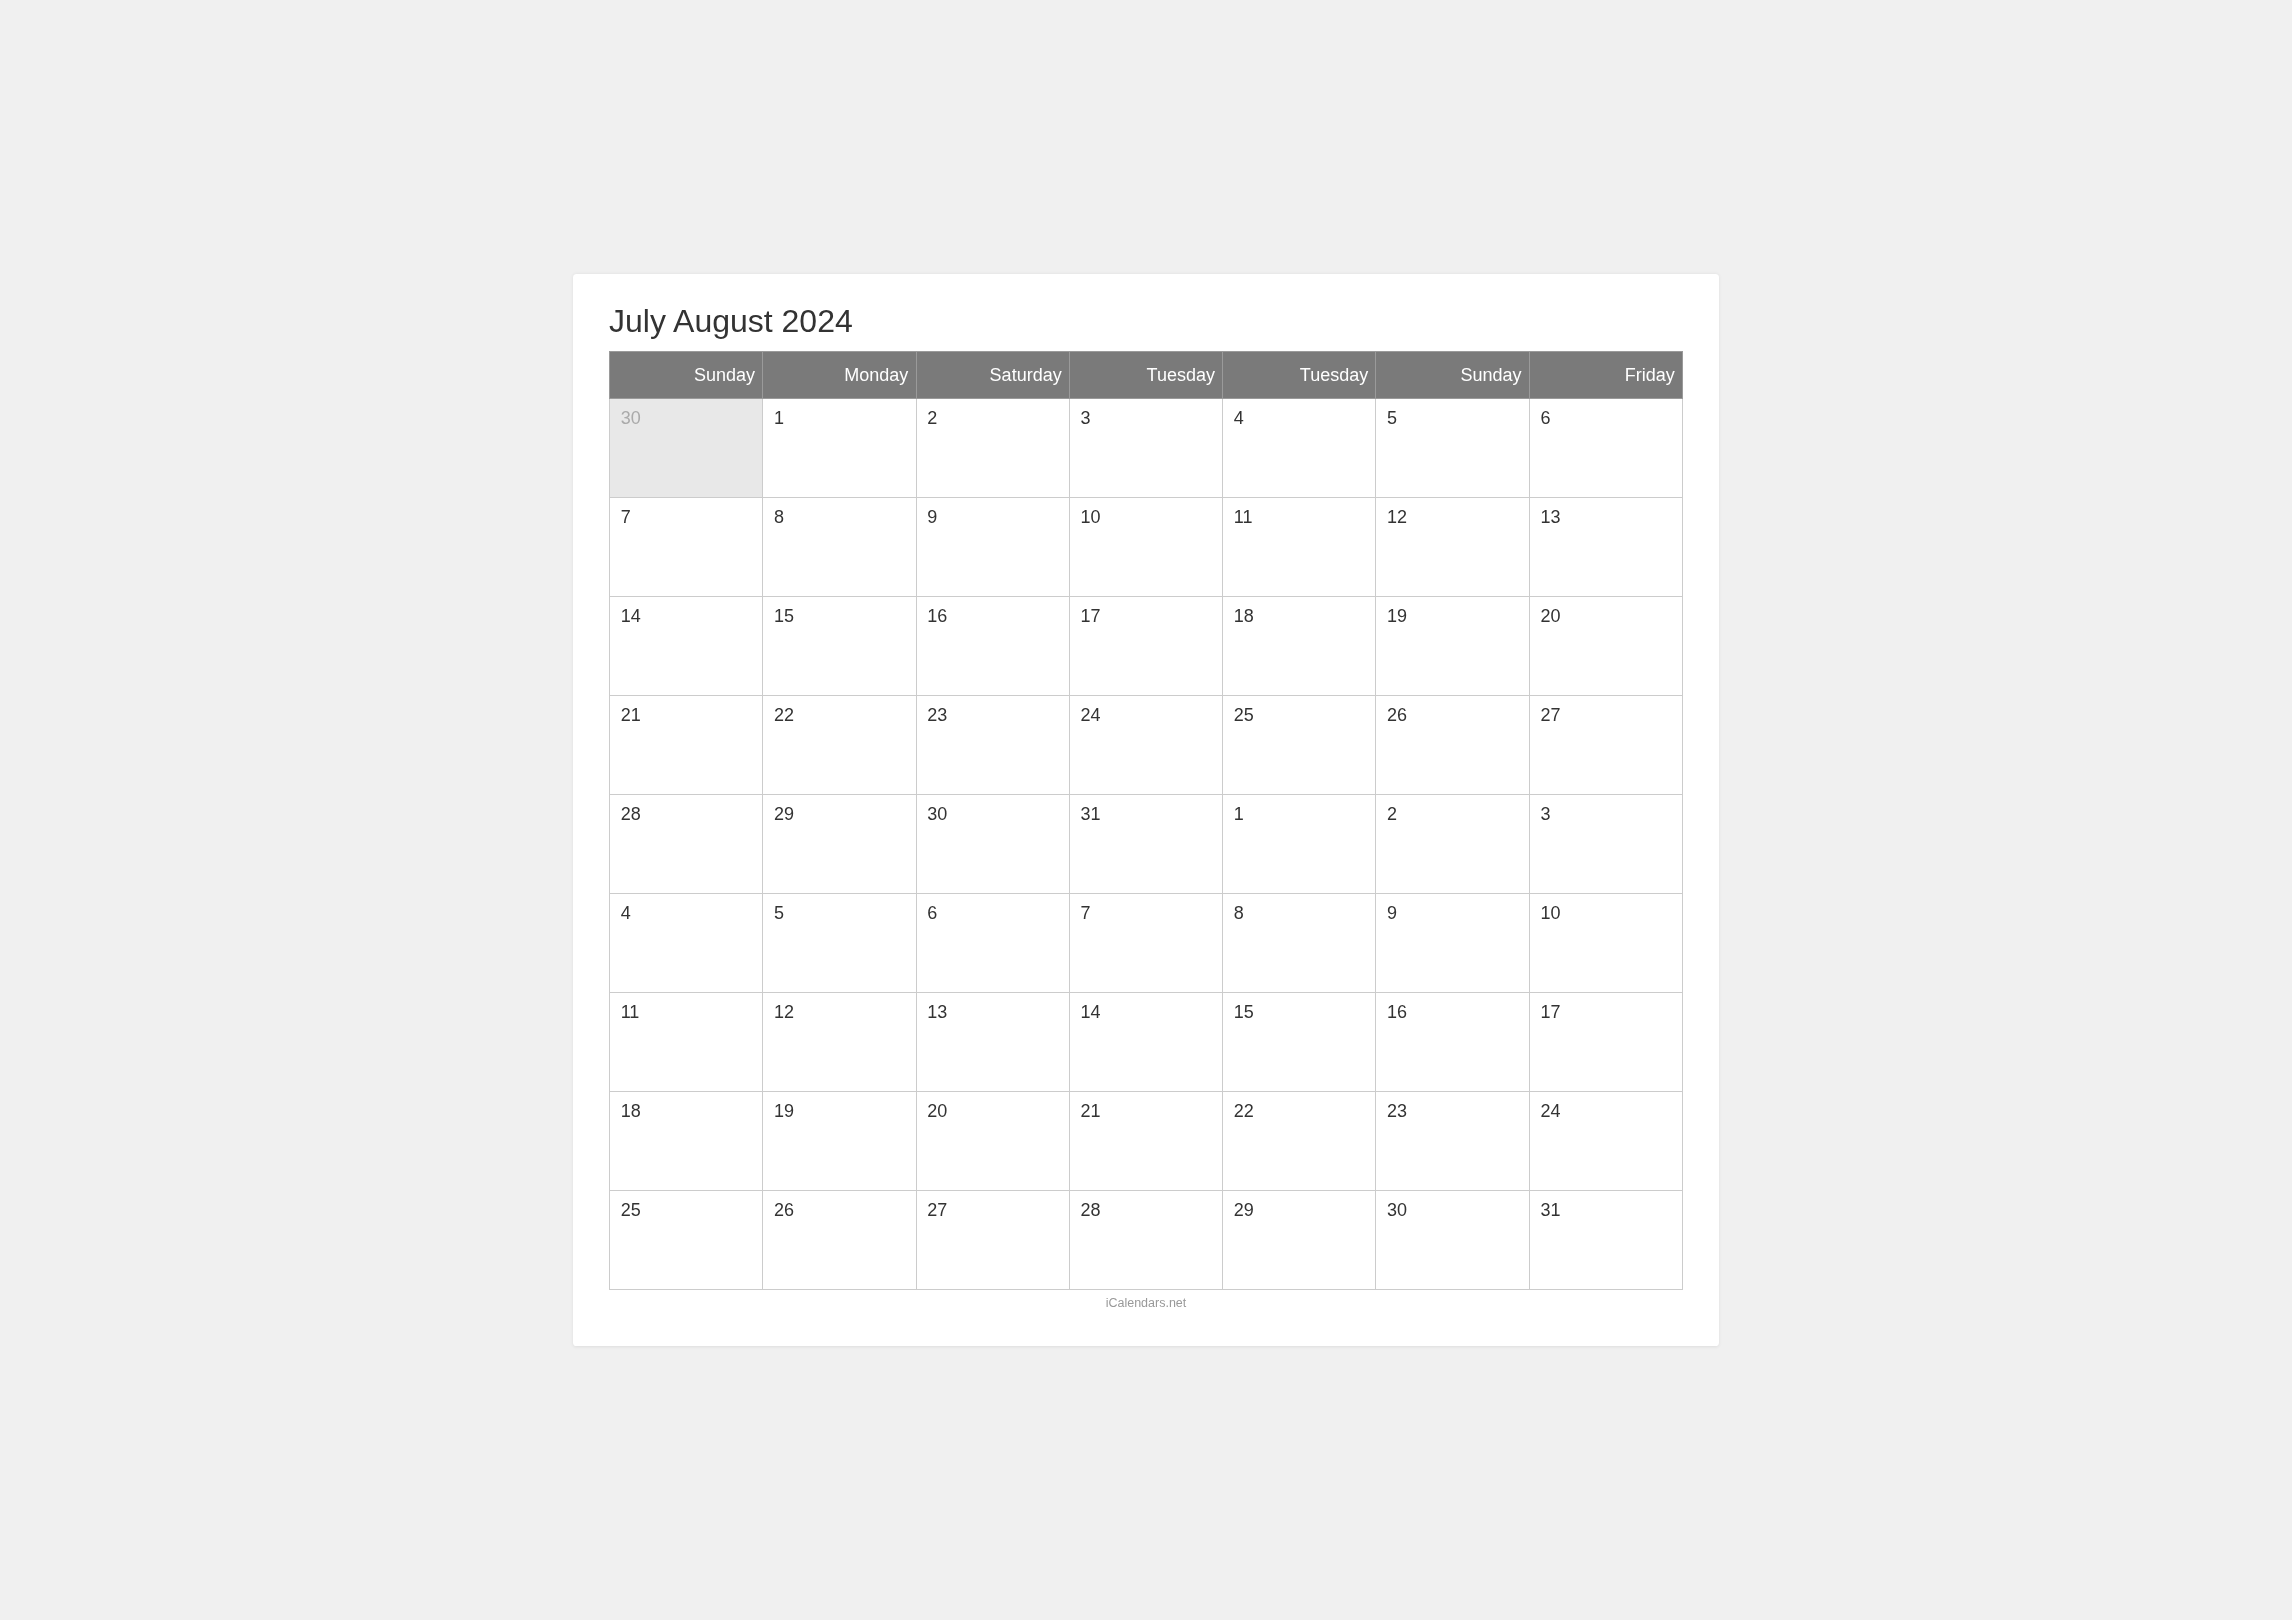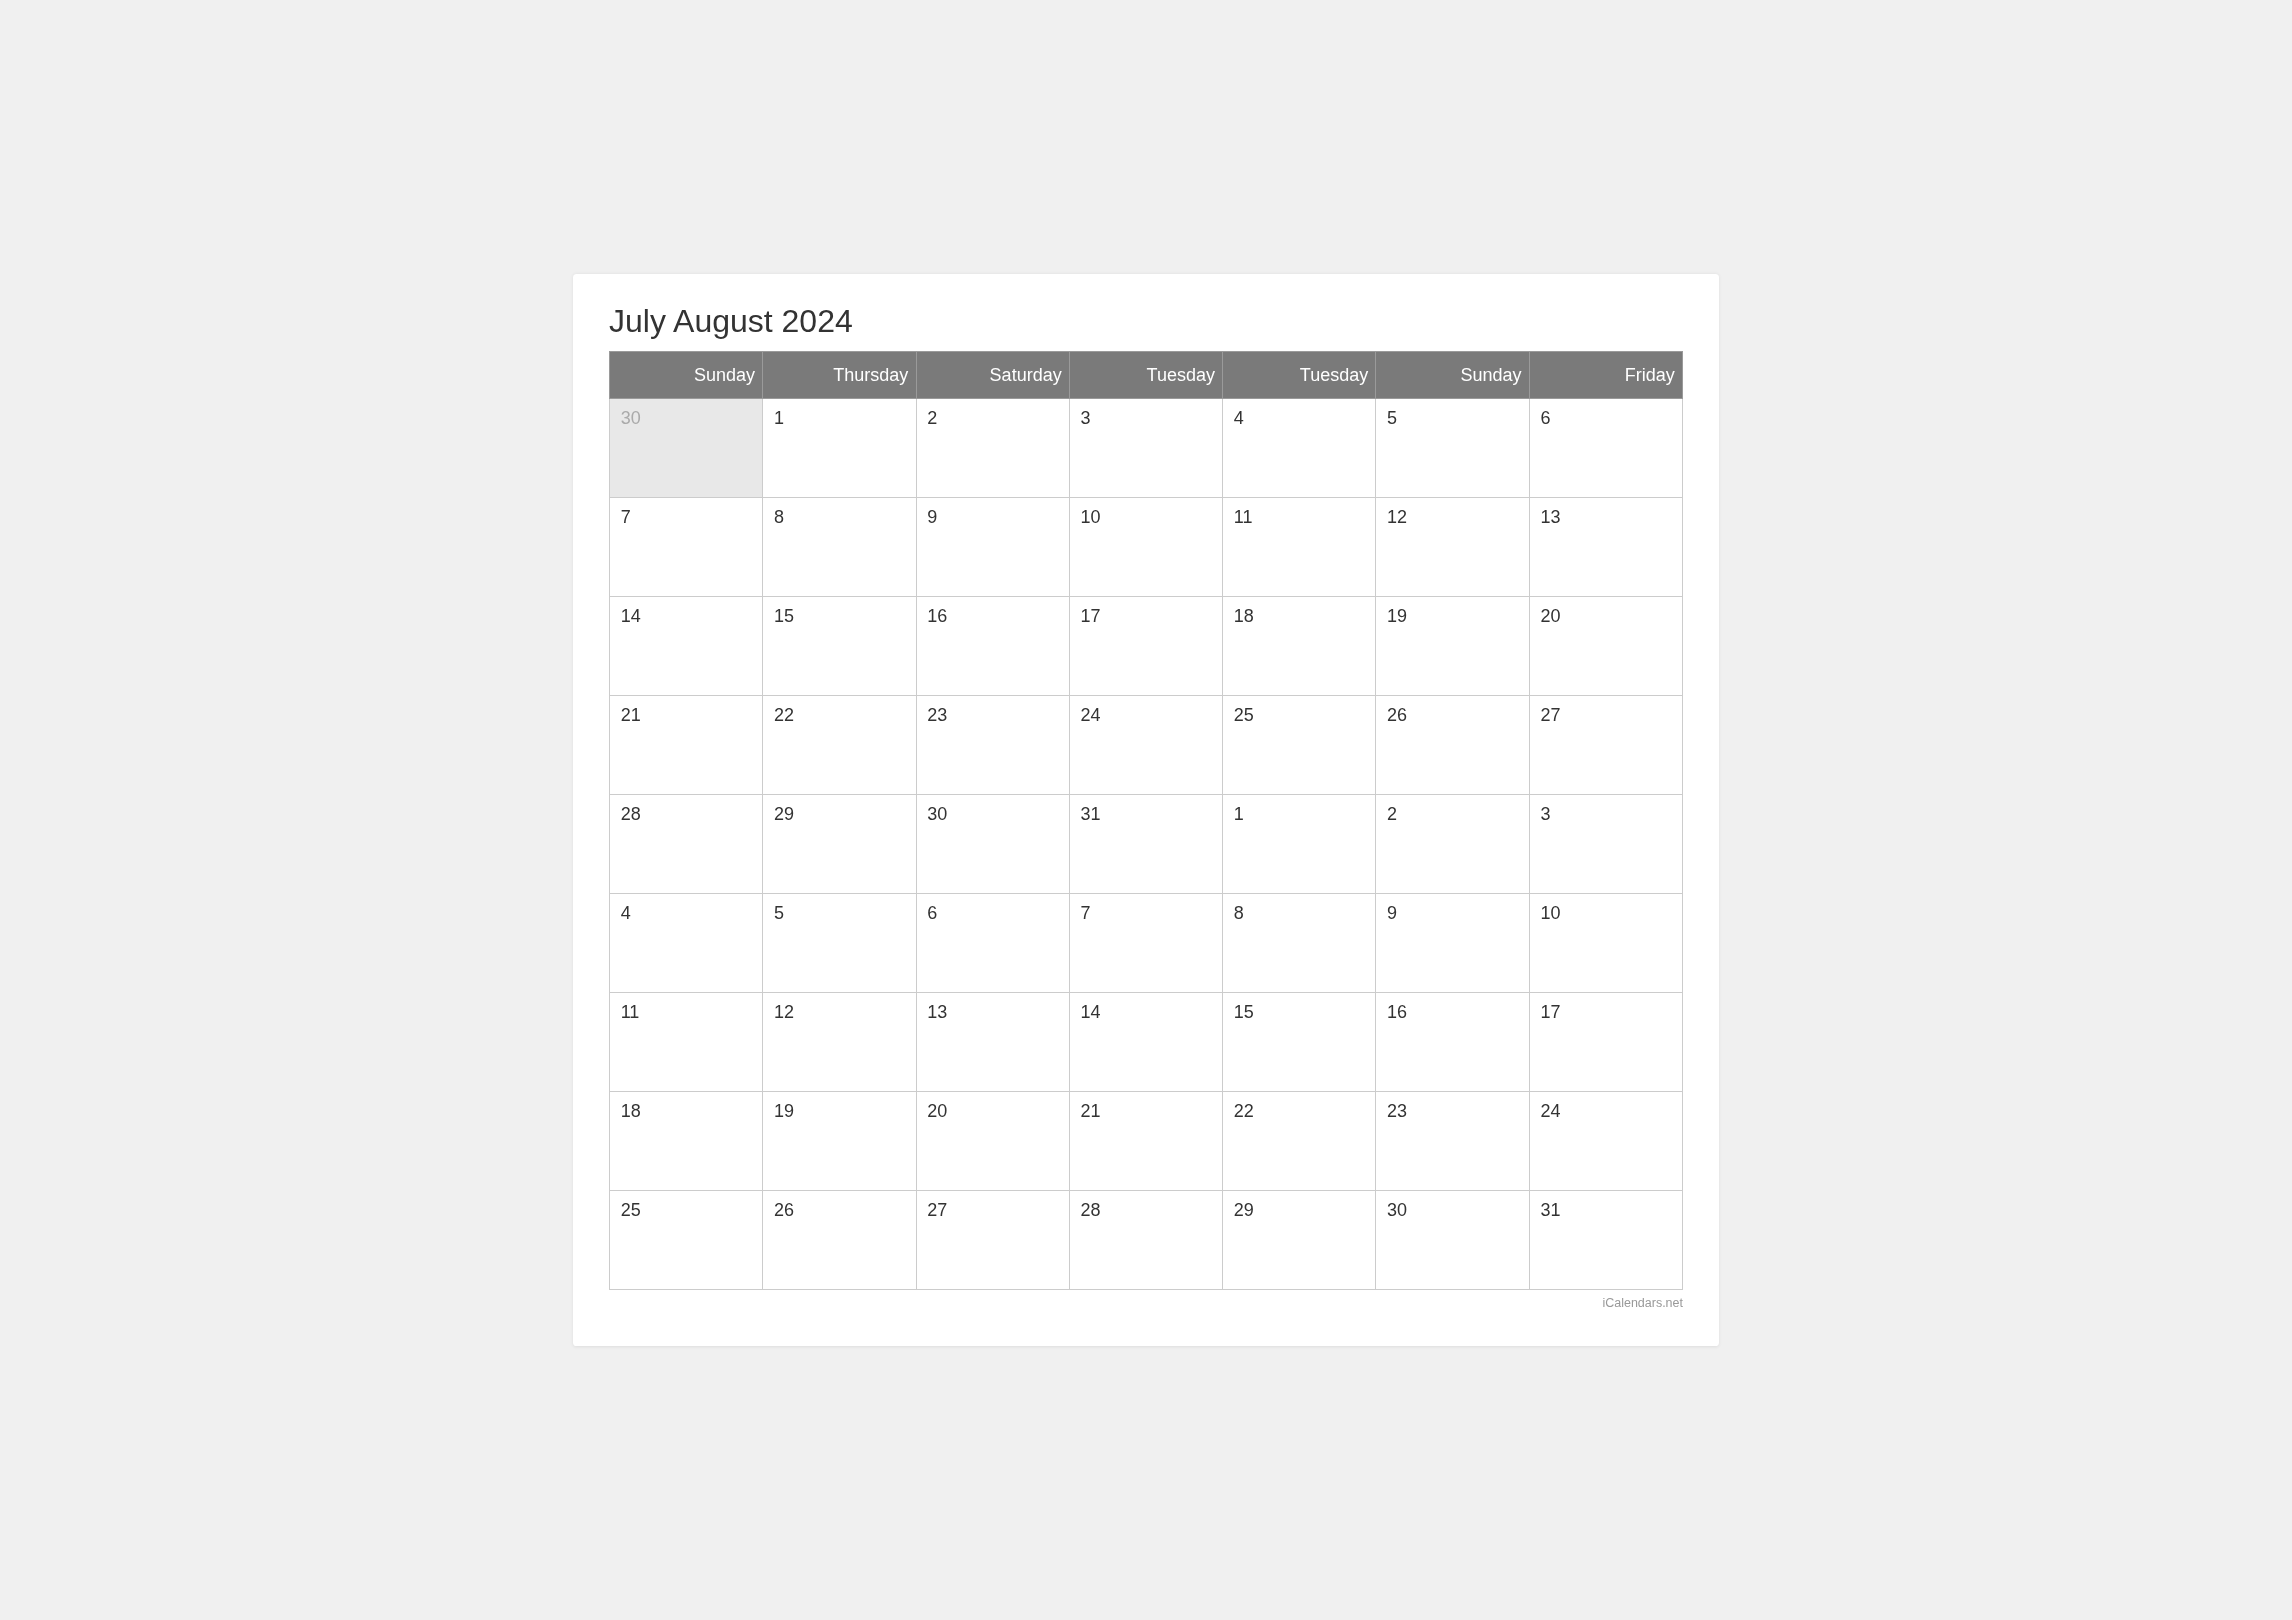--- a/index.html
+++ b/index.html
@@ -64,36 +64,36 @@
 
     .calendar-table tbody tr td.next-month {
       color: #333333;
     }
 
     .calendar-table tbody tr td.month-boundary {
       border-top: 1.8px solid #666666;
     }
 
     .watermark {
-      text-align: right;
+      text-align: center;
       font-size: 12.5px;
       color: #999999;
       margin-top: 5.4px;
     }
   </style>
 </head>
 <body>
 
 <div class="calendar-container">
   <h1 class="calendar-title">July August 2024</h1>
   <table class="calendar-table">
     <thead>
       <tr id="header-row">
           <th>Sunday</th>
-          <th>Thursday</th>
+          <th>Monday</th>
           <th>Saturday</th>
           <th>Tuesday</th>
           <th>Tuesday</th>
           <th>Sunday</th>
           <th>Friday</th>
         </tr>
     </thead>
     <tbody id="calendar-body">
     <tr>
           <td class="prev-month">30</td>

